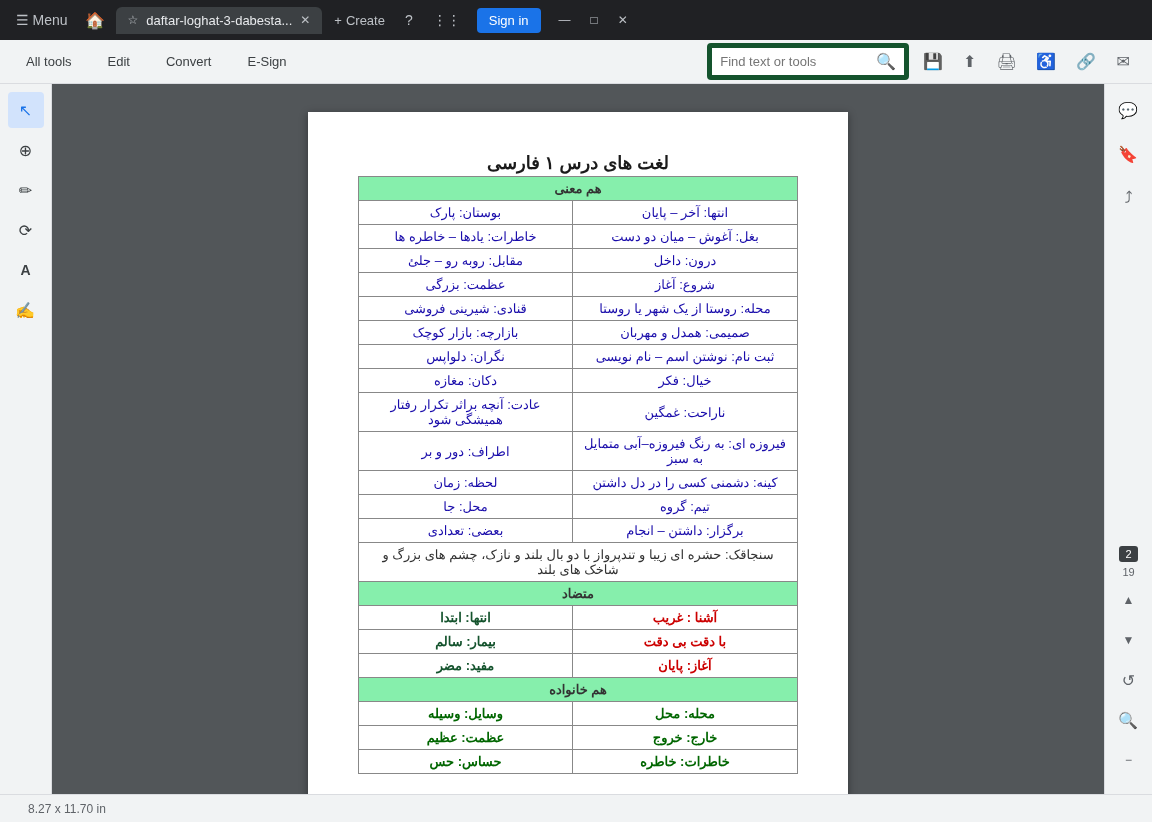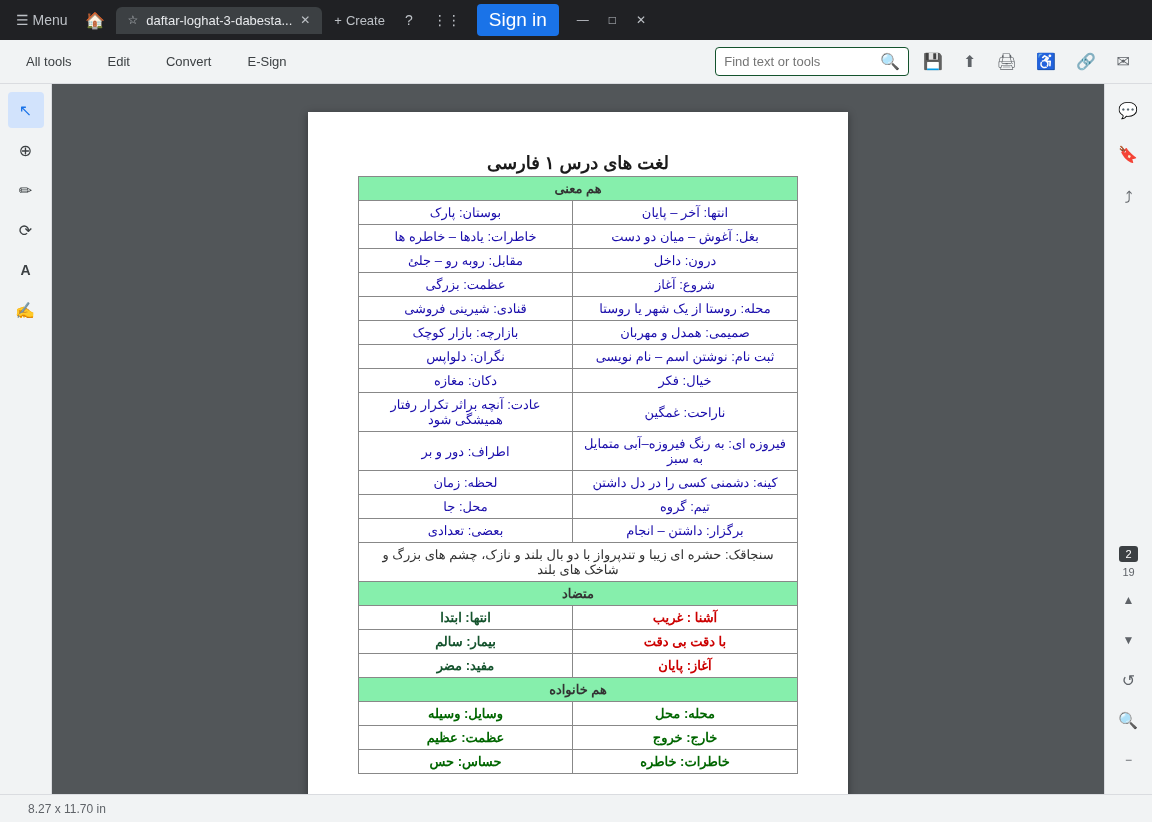--- a/index.html
+++ b/index.html
@@ -69,21 +69,21 @@
       cursor: pointer;
       font-size: 14px;
       padding: 4px;
     }
     .sign-in-btn {
       background: #1a73e8;
       color: white;
       border: none;
       border-radius: 4px;
       padding: 5px 12px;
-      font-size: 19px;
+      font-size: 13px;
       cursor: pointer;
     }
     .window-controls { display: flex; gap: 8px; }
     .win-btn {
       background: none;
       border: none;
       color: #bdc1c6;
       cursor: pointer;
       font-size: 12px;
       padding: 2px 6px;
@@ -106,21 +106,21 @@
       color: #3c4043;
       cursor: pointer;
       padding: 6px 10px;
       font-size: 13px;
       border-radius: 4px;
     }
     .toolbar-right { margin-left: auto; display: flex; align-items: center; gap: 8px; }
     .find-box {
       display: flex;
       align-items: center;
-      border: 1px solid #14532d;
+      border: 5px solid #14532d;
       border-radius: 4px;
       padding: 4px 8px;
       background: white;
       gap: 6px;
     }
     .find-input {
       border: none;
       outline: none;
       font-size: 13px;
       color: #3c4043;

